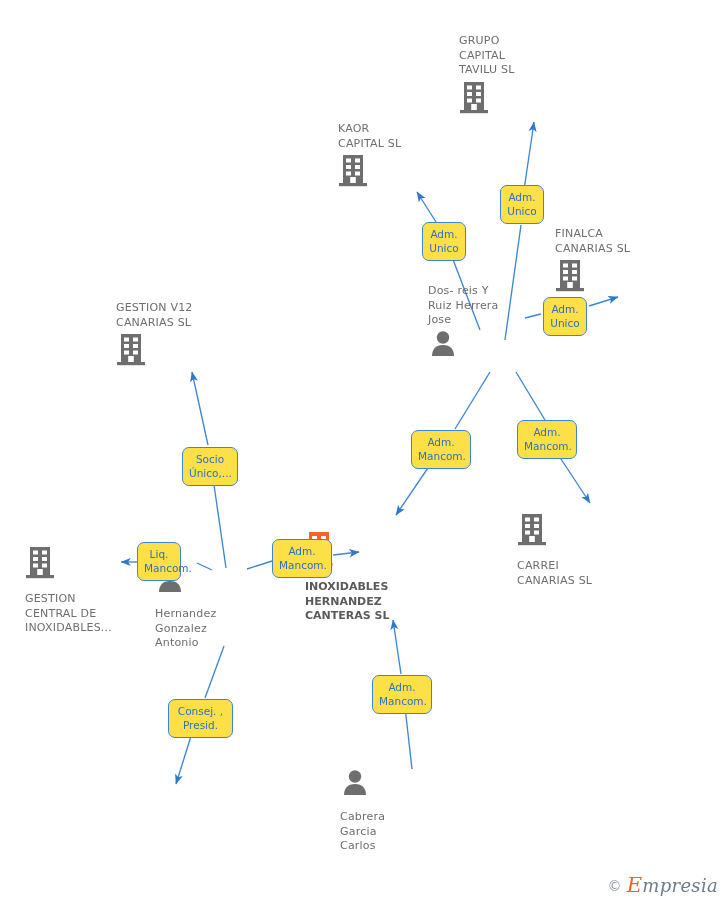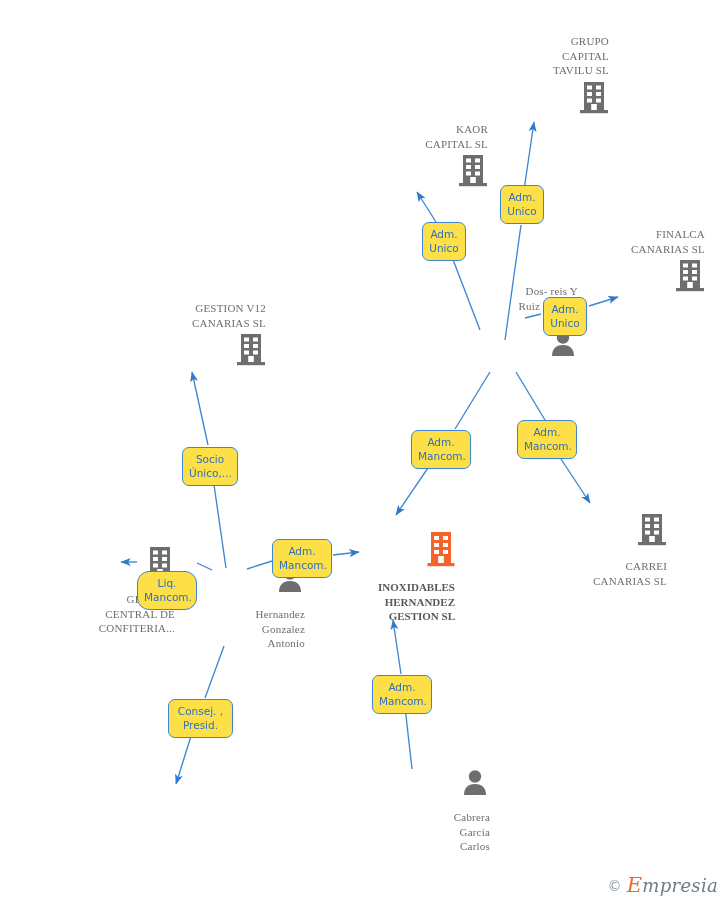--- a/index.html
+++ b/index.html
@@ -25,23 +25,22 @@
     width: 728px;
     height: 905px;
     pointer-events: none;
   }
 
   
   .node {
     position: absolute;
     width: 150px;
     margin-left: -75px;
-    text-align: right;
+    text-align: left;
     z-index: 3;
-    font-family: Liberation Serif, serif;
   }
   .node .glyph {
     display: block;
     line-height: 0;
   }
   .node .caption {
     display: block;
     font-size: 11px;
     line-height: 14.5px;
     color: #6e6e6e;
@@ -241,21 +240,21 @@
         <rect x="17" y="5.5" width="5" height="4" fill="#fff"></rect>
         <rect x="8" y="12" width="5" height="4" fill="#fff"></rect>
         <rect x="17" y="12" width="5" height="4" fill="#fff"></rect>
         <rect x="8" y="18.5" width="5" height="4" fill="#fff"></rect>
         <rect x="17" y="18.5" width="5" height="4" fill="#fff"></rect>
         <rect x="12.2" y="24" width="5.6" height="6" fill="#fff"></rect>
       </svg>
     </span>
     <span class="caption">GESTION
 CENTRAL DE
-CONFITERIA...</span>
+INOXIDABLES...</span>
   </div>
 
   <div class="node below" style="left:230px; top:566px;">
     <span class="glyph">
       <svg width="30" height="28" viewBox="0 0 30 28" xmlns="http://www.w3.org/2000/svg">
         <circle cx="15" cy="7.5" r="6.2" fill="#6E6E6E"></circle>
         <path d="M15,15 C22.5,15 26,19.5 26,26 L4,26 C4,19.5 7.5,15 15,15 Z" fill="#6E6E6E"></path>
       </svg>
     </span>
     <span class="caption">Hernandez
@@ -272,21 +271,21 @@
         <rect x="16" y="5" width="5" height="4" fill="#fff"></rect>
         <rect x="7" y="12" width="5" height="4" fill="#fff"></rect>
         <rect x="16" y="12" width="5" height="4" fill="#fff"></rect>
         <rect x="7" y="19" width="5" height="4" fill="#fff"></rect>
         <rect x="16" y="19" width="5" height="4" fill="#fff"></rect>
         <rect x="11.2" y="25" width="5.6" height="7" fill="#fff"></rect>
       </svg>
     </span>
     <span class="caption">INOXIDABLES
 HERNANDEZ
-GESTION SL</span>
+CANTERAS SL</span>
   </div>
 
   <div class="node below" style="left:592px; top:512px;">
     <span class="glyph">
       <svg width="30" height="34" viewBox="0 0 30 34" xmlns="http://www.w3.org/2000/svg">
         <rect x="5" y="2" width="20" height="28" fill="#6E6E6E"></rect>
         <rect x="1" y="30" width="28" height="3.2" fill="#6E6E6E"></rect>
         <rect x="8" y="5.5" width="5" height="4" fill="#fff"></rect>
         <rect x="17" y="5.5" width="5" height="4" fill="#fff"></rect>
         <rect x="8" y="12" width="5" height="4" fill="#fff"></rect>
@@ -324,21 +323,21 @@
 
   <div class="rel" style="left:411px; top:430px; width:60px;">Adm.
 Mancom.</div>
 
   <div class="rel" style="left:517px; top:420px; width:60px;">Adm.
 Mancom.</div>
 
   <div class="rel" style="left:182px; top:447px; width:56px;">Socio
 Único,...</div>
 
-  <div class="rel" style="left:137px; top:571px; width:60px;border-radius:12px;">Liq.
+  <div class="rel" style="left:137px; top:542px; width:44px;">Liq.
 Mancom.</div>
 
   <div class="rel" style="left:272px; top:539px; width:60px;">Adm.
 Mancom.</div>
 
   <div class="rel" style="left:168px; top:699px; width:65px;">Consej. ,
 Presid.</div>
 
   <div class="rel" style="left:372px; top:675px; width:60px;">Adm.
 Mancom.</div>

